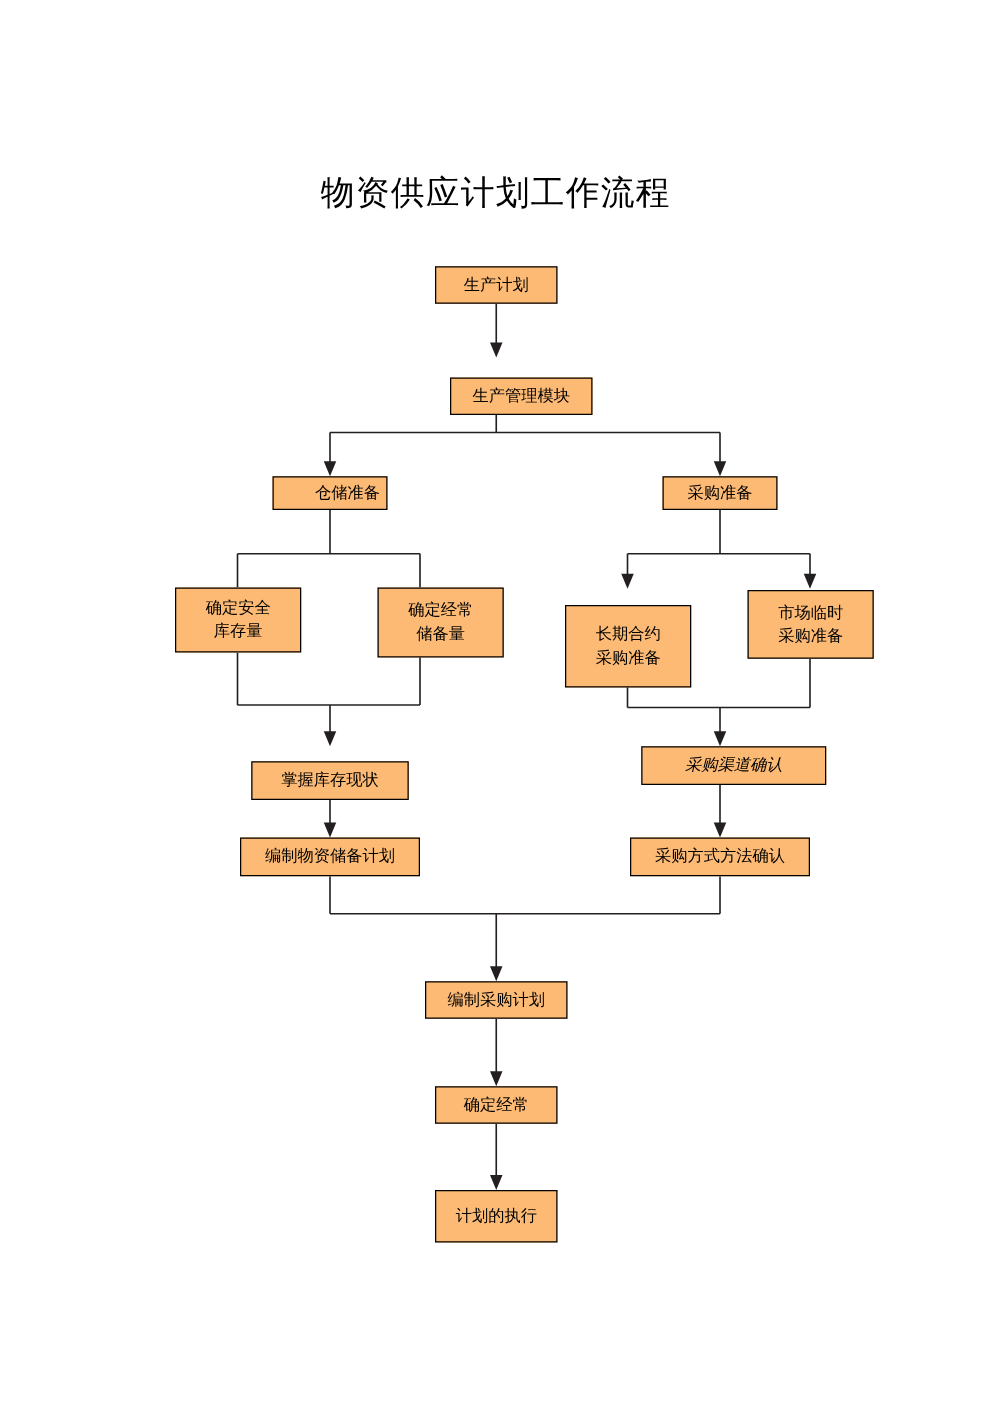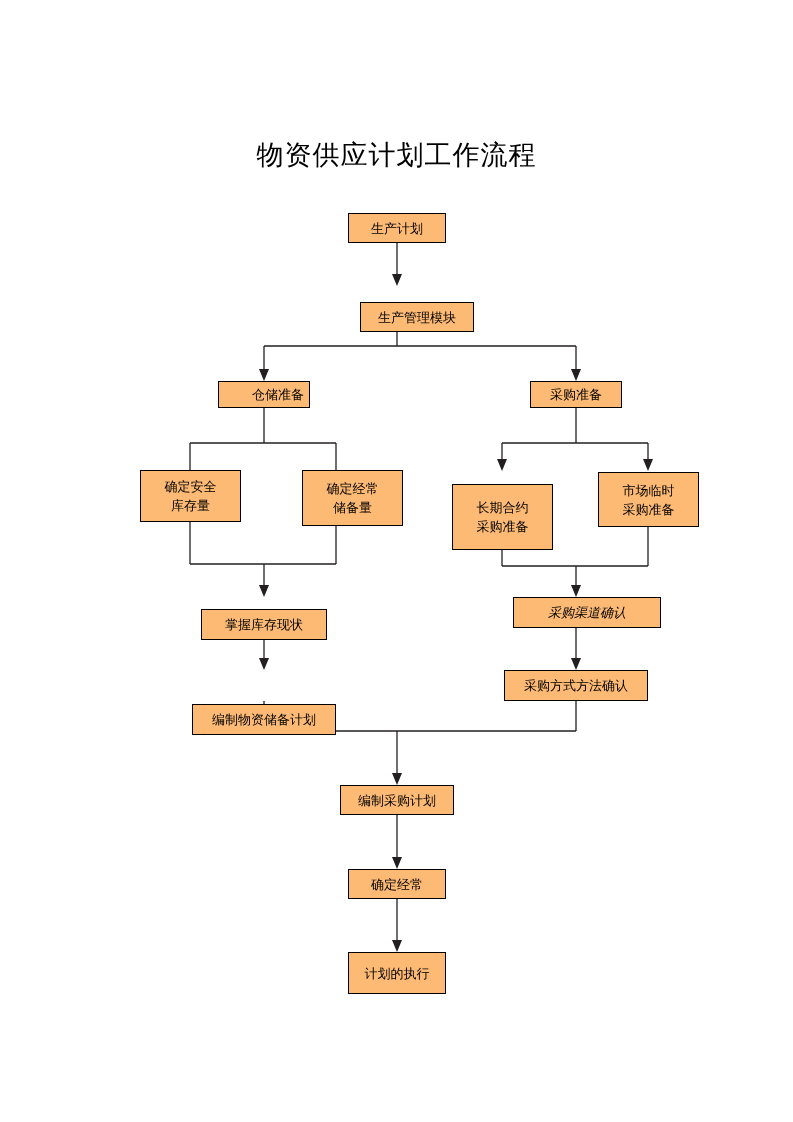--- a/index.html
+++ b/index.html
@@ -148,21 +148,21 @@
   <div class="node" style="left:452px; top:484px; width:101px; height:66px;">长期合约
 采购准备</div>
 
   <div class="node" style="left:598px; top:472px; width:101px; height:55px;">市场临时
 采购准备</div>
 
   <div class="node" style="left:201px; top:597px; width:126px; height:31px;margin-top:12px;">掌握库存现状</div>
 
   <div class="node" style="left:513px; top:597px; width:148px; height:31px;font-style:italic;">采购渠道确认</div>
 
-  <div class="node" style="left:192px; top:704px; width:144px; height:31px;">编制物资储备计划</div>
+  <div class="node" style="left:192px; top:670px; width:144px; height:31px;">编制物资储备计划</div>
 
   <div class="node" style="left:504px; top:670px; width:144px; height:31px;">采购方式方法确认</div>
 
   <div class="node" style="left:340px; top:785px; width:114px; height:30px;">编制采购计划</div>
 
   <div class="node" style="left:348px; top:869px; width:98px; height:30px;">确定经常</div>
 
   <div class="node" style="left:348px; top:952px; width:98px; height:42px;">计划的执行</div>
 
 </div>

